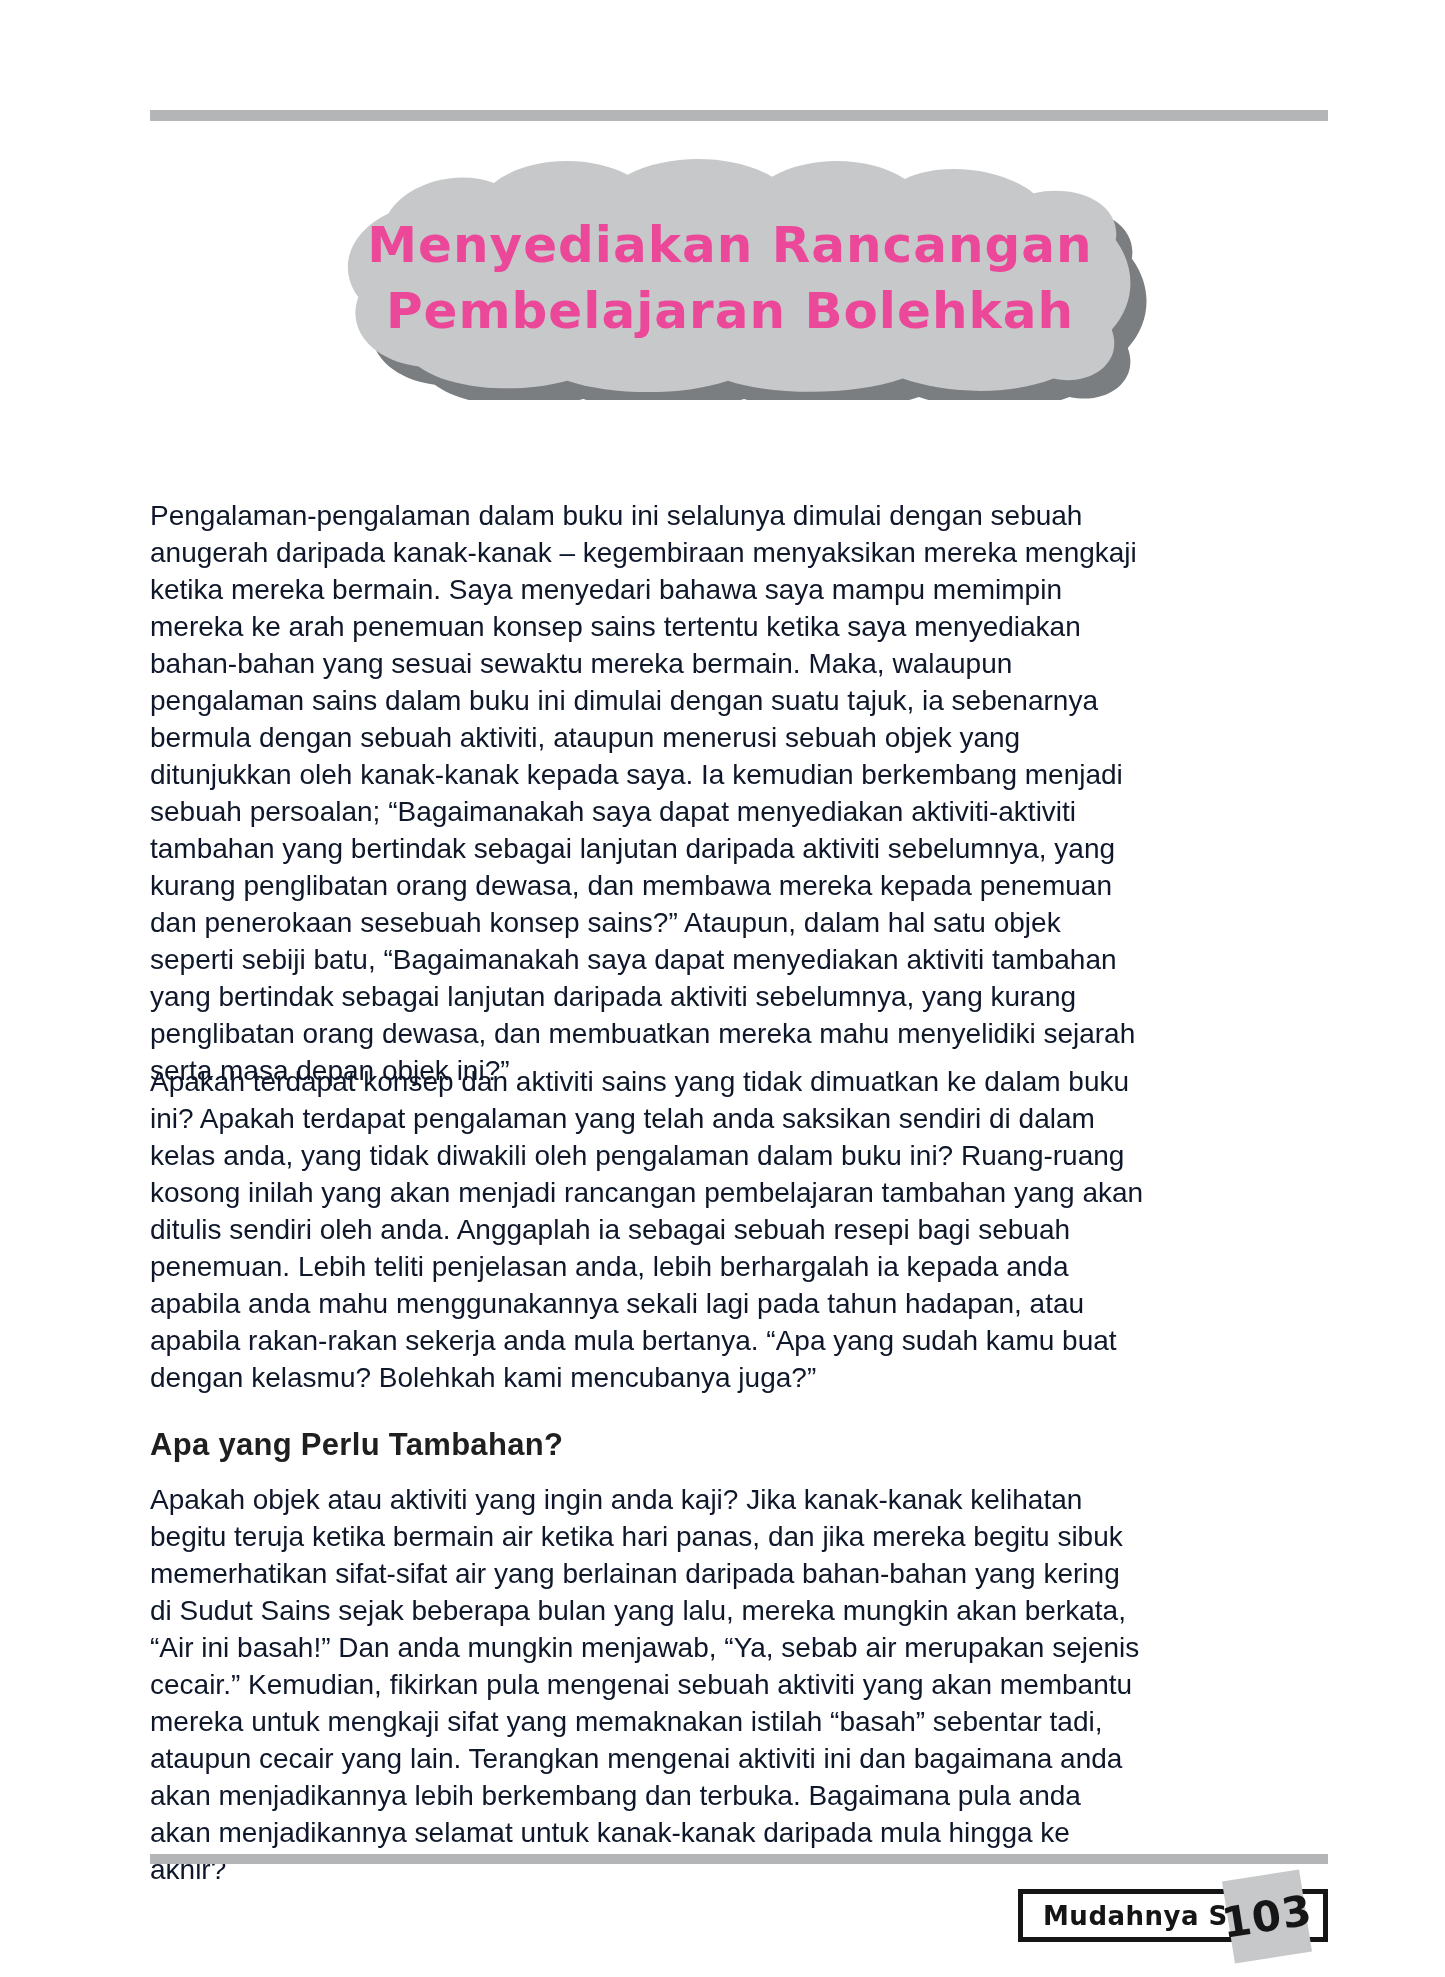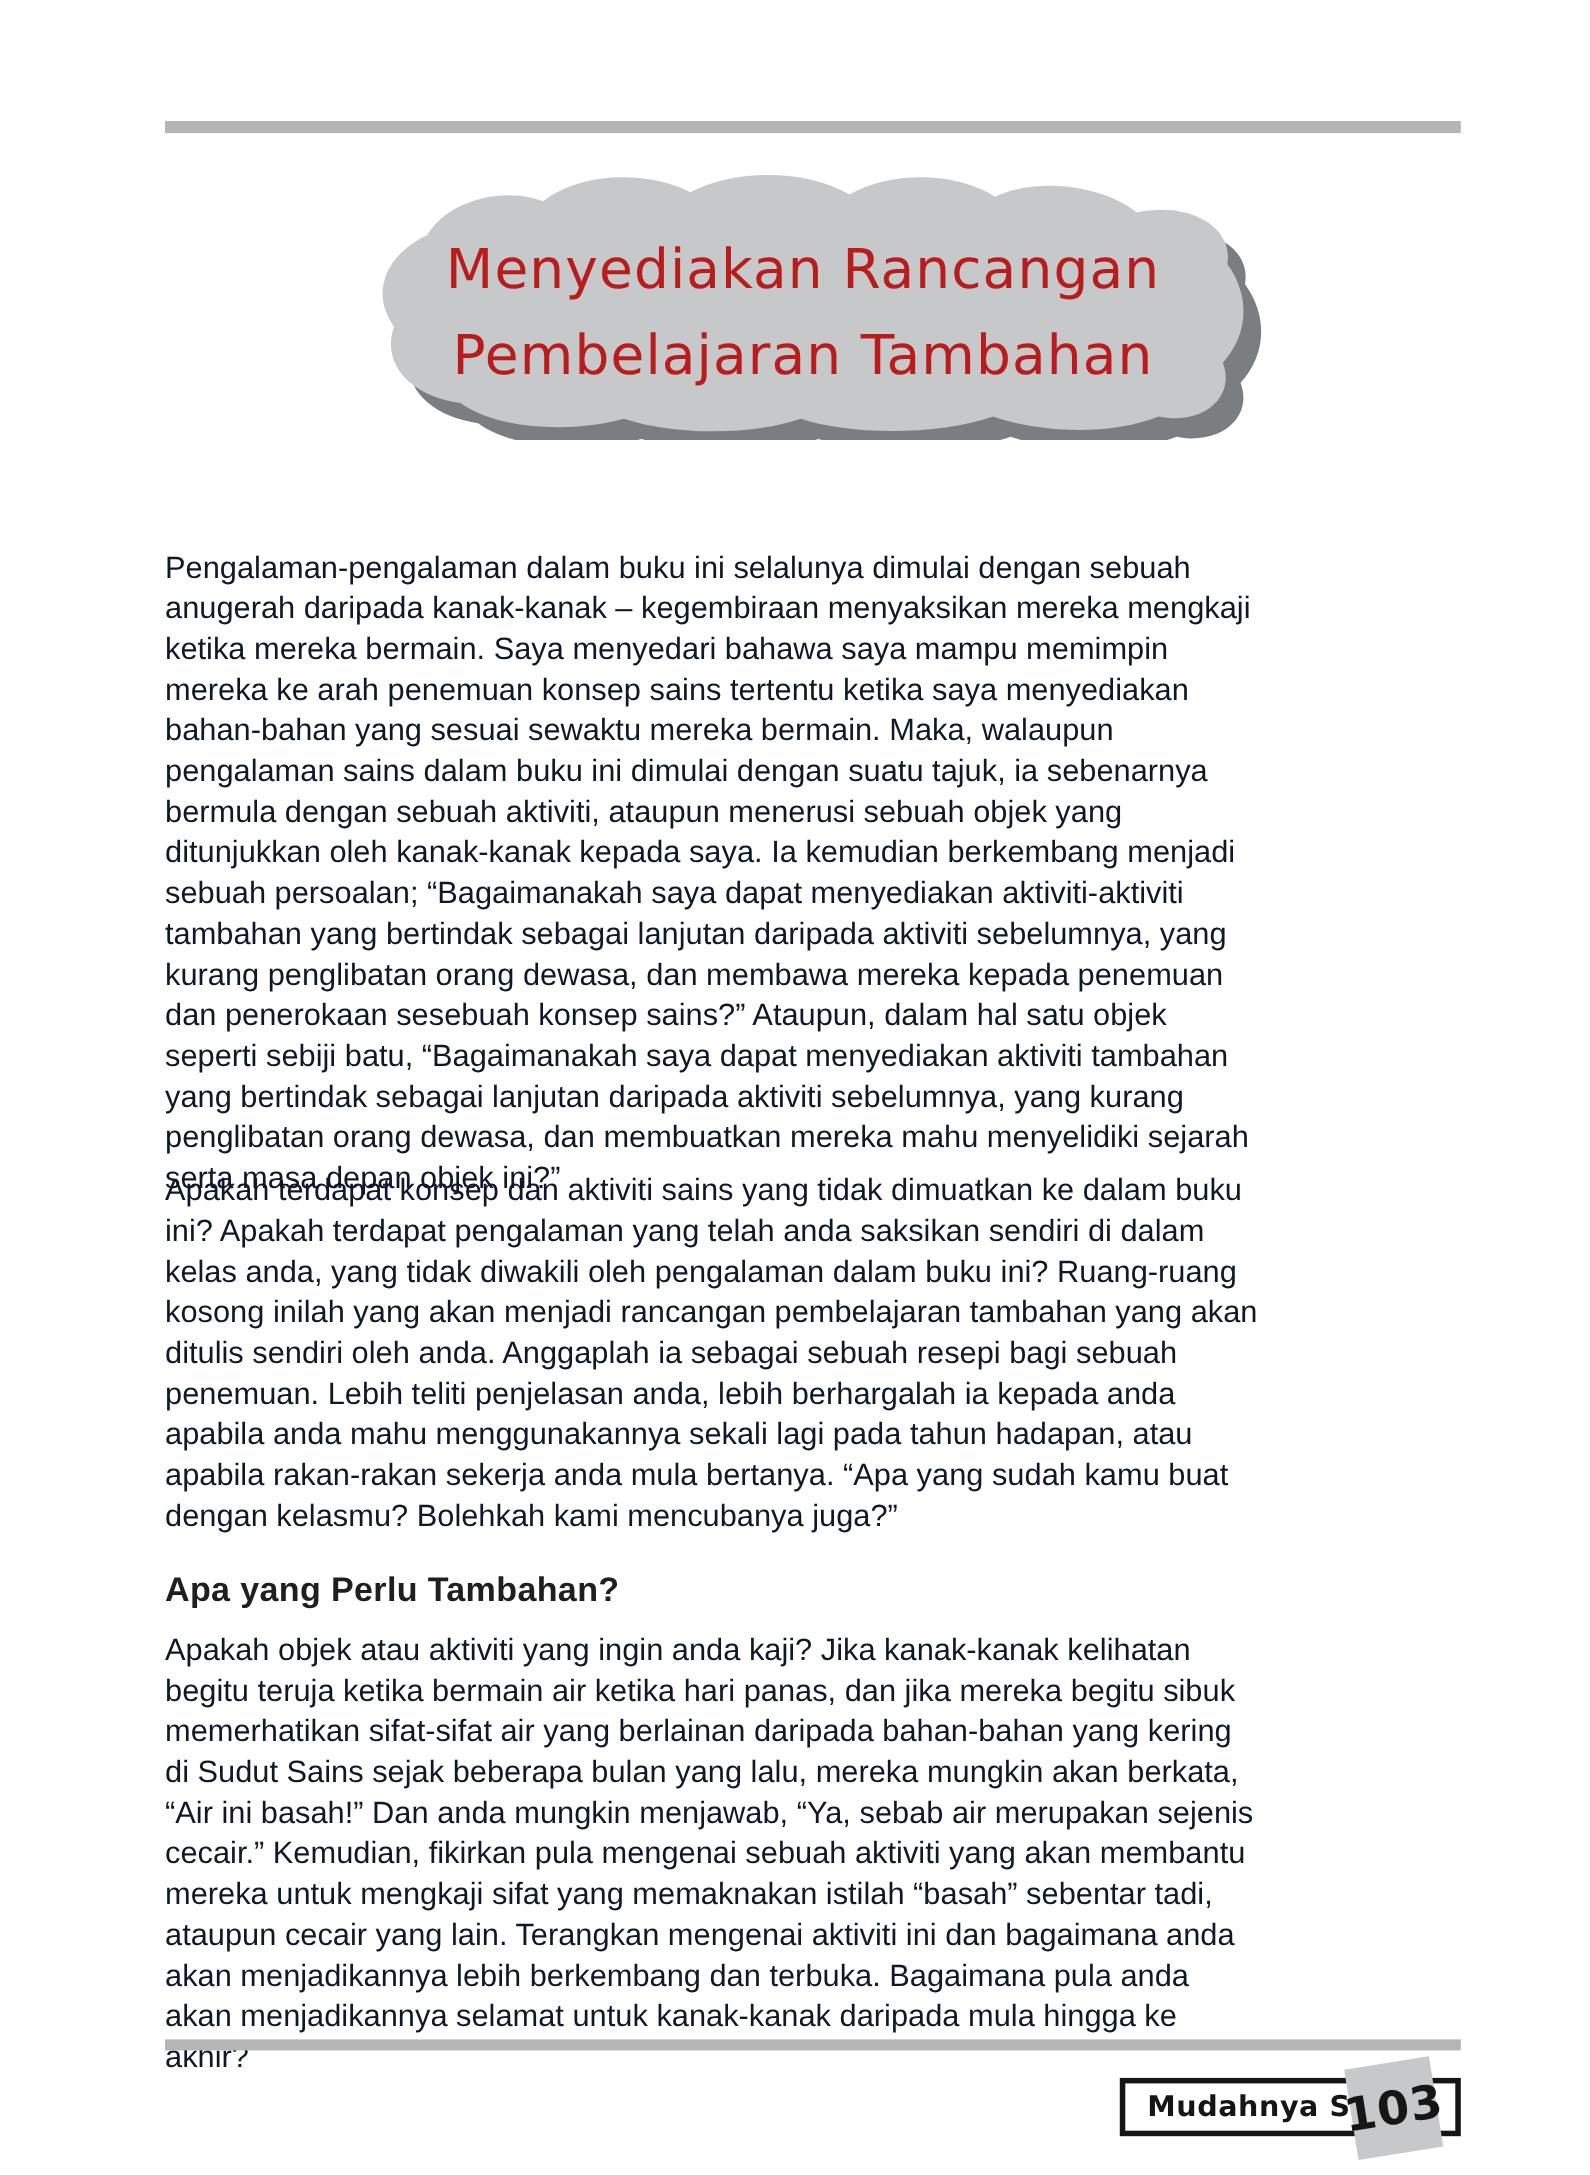--- a/index.html
+++ b/index.html
@@ -36,27 +36,26 @@
   .title-text {
     position: absolute; left: 0; top: 0;
     width: 100%; height: 100%;
     display: flex; flex-direction: column;
     align-items: center; justify-content: center;
     padding-top: 26px; box-sizing: border-box;
     text-align: center;
   }
   .title-line {
     font-family: "DejaVu Sans", sans-serif;
-    font-weight: 400;
+    font-weight: 700;
     font-size: 50px;
     line-height: 66px;
-    color: #b91c1c;
+    color: #ec4899;
     letter-spacing: 1px;
     white-space: nowrap;
-    margin-top: 12px;
   }
 
   
   .textblock {
     position: absolute;
     left: 150px;
     width: 995px;
     font-size: 28px;
     line-height: 37px;
     color: #0f172a;
@@ -149,21 +148,21 @@
           C 716 262 652 258 612 244
           C 560 262 480 260 438 246
           C 390 262 320 260 278 246
           C 226 260 160 254 130 232
           C 84 226 58 196 70 164
           C 48 134 62 100 100 82 Z"></path>
       </g>
     </svg>
     <div class="title-text">
       <div class="title-line">Menyediakan Rancangan</div>
-      <div class="title-line">Pembelajaran Tambahan</div>
+      <div class="title-line">Pembelajaran Bolehkah</div>
     </div>
   </div>
 
   <div class="textblock para-1">Pengalaman-pengalaman dalam buku ini selalunya dimulai dengan sebuah anugerah daripada kanak-kanak – kegembiraan menyaksikan mereka mengkaji ketika mereka bermain. Saya menyedari bahawa saya mampu memimpin mereka ke arah penemuan konsep sains tertentu ketika saya menyediakan bahan-bahan yang sesuai sewaktu mereka bermain. Maka, walaupun pengalaman sains dalam buku ini dimulai dengan suatu tajuk, ia sebenarnya bermula dengan sebuah aktiviti, ataupun menerusi sebuah objek yang ditunjukkan oleh kanak-kanak kepada saya. Ia kemudian berkembang menjadi sebuah persoalan; “Bagaimanakah saya dapat menyediakan aktiviti-aktiviti tambahan yang bertindak sebagai lanjutan daripada aktiviti sebelumnya, yang kurang penglibatan orang dewasa, dan membawa mereka kepada penemuan dan penerokaan sesebuah konsep sains?” Ataupun, dalam hal satu objek seperti sebiji batu, “Bagaimanakah saya dapat menyediakan aktiviti tambahan yang bertindak sebagai lanjutan daripada aktiviti sebelumnya, yang kurang penglibatan orang dewasa, dan membuatkan mereka mahu menyelidiki sejarah serta masa depan objek ini?”</div>
 
   <div class="textblock para-2">Apakah terdapat konsep dan aktiviti sains yang tidak dimuatkan ke dalam buku ini? Apakah terdapat pengalaman yang telah anda saksikan sendiri di dalam kelas anda, yang tidak diwakili oleh pengalaman dalam buku ini? Ruang-ruang kosong inilah yang akan menjadi rancangan pembelajaran tambahan yang akan ditulis sendiri oleh anda. Anggaplah ia sebagai sebuah resepi bagi sebuah penemuan. Lebih teliti penjelasan anda, lebih berhargalah ia kepada anda apabila anda mahu menggunakannya sekali lagi pada tahun hadapan, atau apabila rakan-rakan sekerja anda mula bertanya. “Apa yang sudah kamu buat dengan kelasmu? Bolehkah kami mencubanya juga?”</div>
 
   <div class="section-heading">Apa yang Perlu Tambahan?</div>
 
   <div class="textblock para-3">Apakah objek atau aktiviti yang ingin anda kaji? Jika kanak-kanak kelihatan begitu teruja ketika bermain air ketika hari panas, dan jika mereka begitu sibuk memerhatikan sifat-sifat air yang berlainan daripada bahan-bahan yang kering di Sudut Sains sejak beberapa bulan yang lalu, mereka mungkin akan berkata, “Air ini basah!” Dan anda mungkin menjawab, “Ya, sebab air merupakan sejenis cecair.” Kemudian, fikirkan pula mengenai sebuah aktiviti yang akan membantu mereka untuk mengkaji sifat yang memaknakan istilah “basah” sebentar tadi, ataupun cecair yang lain. Terangkan mengenai aktiviti ini dan bagaimana anda akan menjadikannya lebih berkembang dan terbuka. Bagaimana pula anda akan menjadikannya selamat untuk kanak-kanak daripada mula hingga ke akhir?</div>

